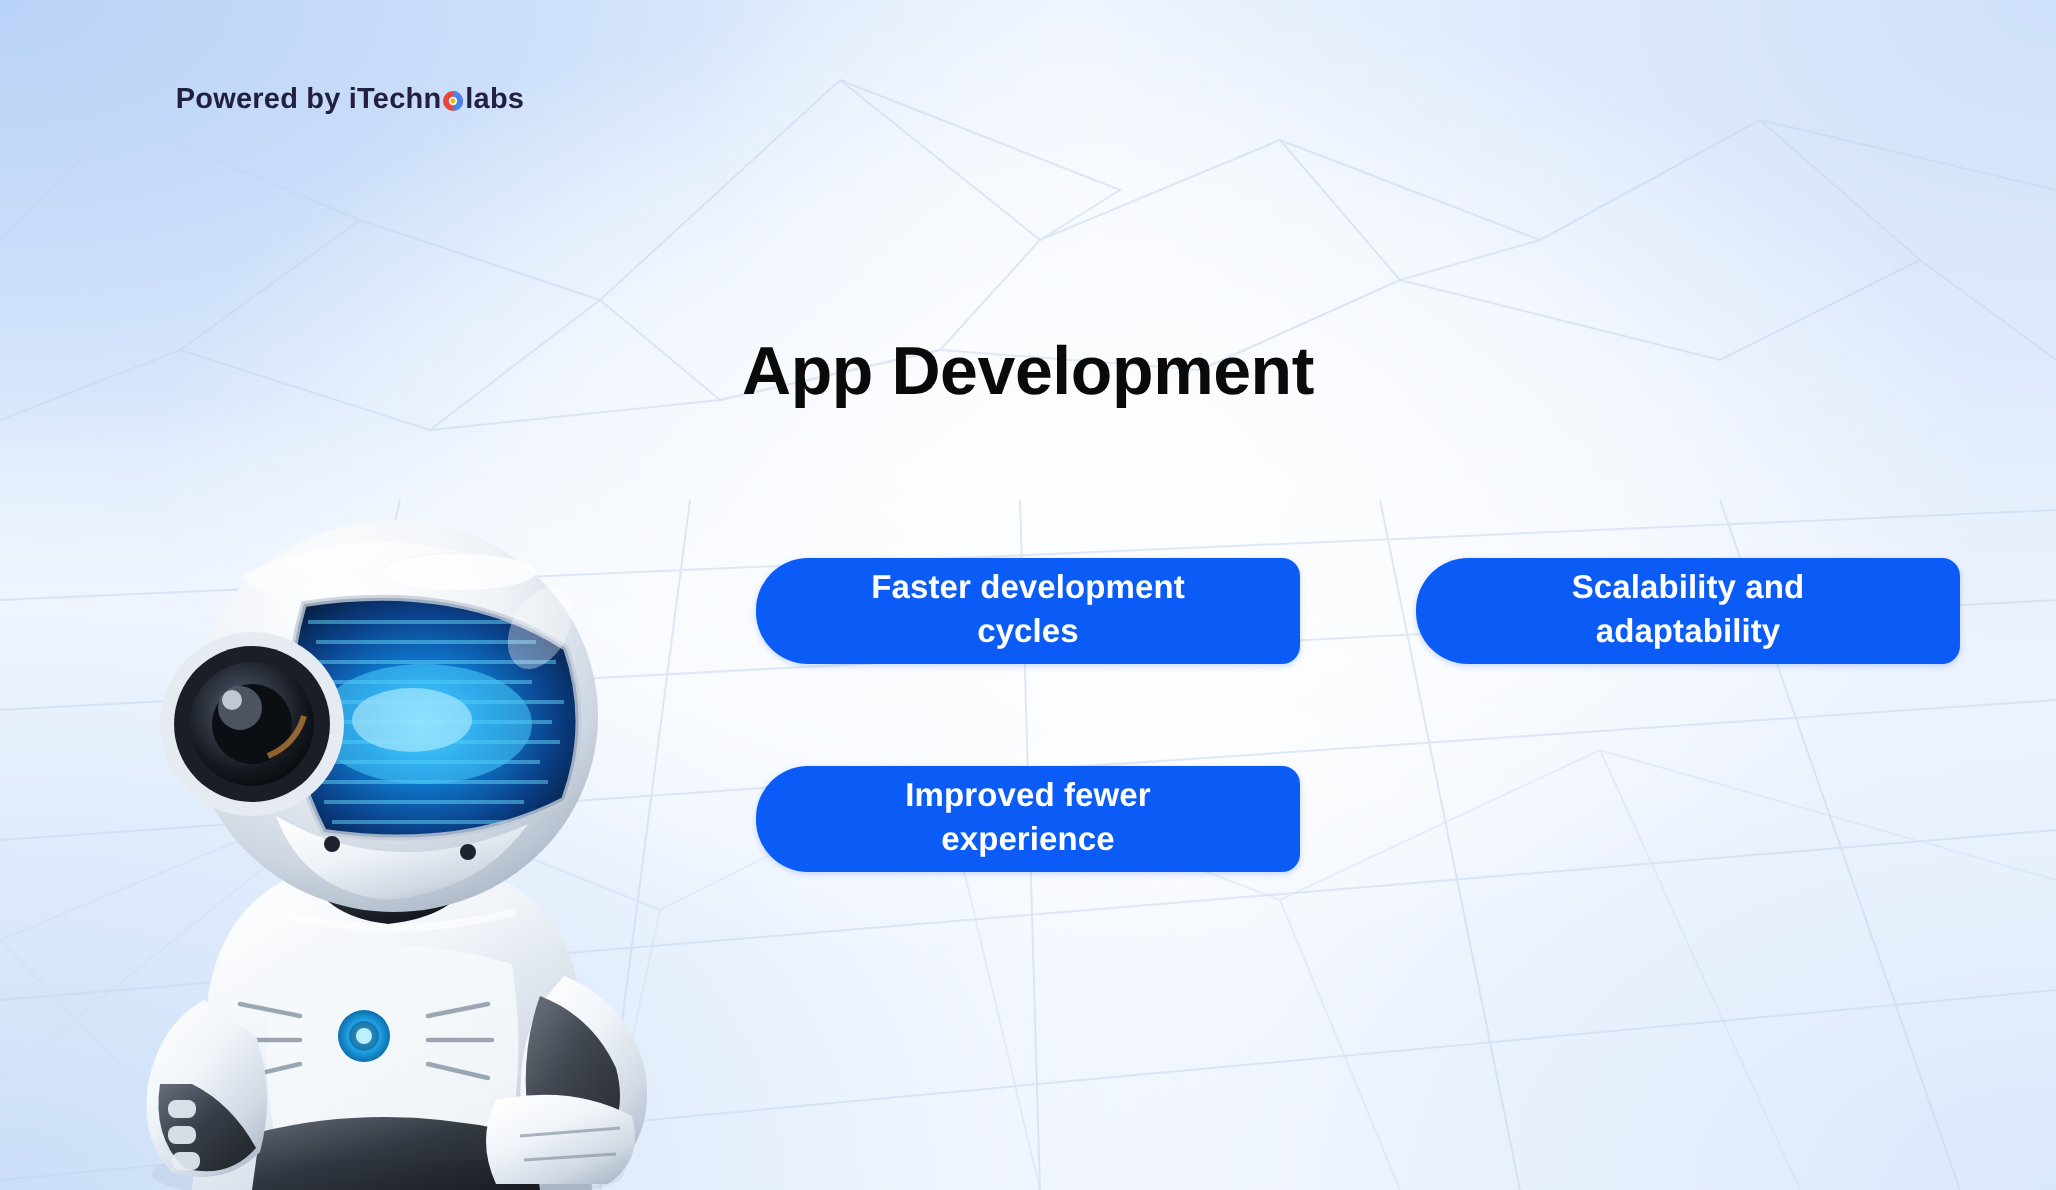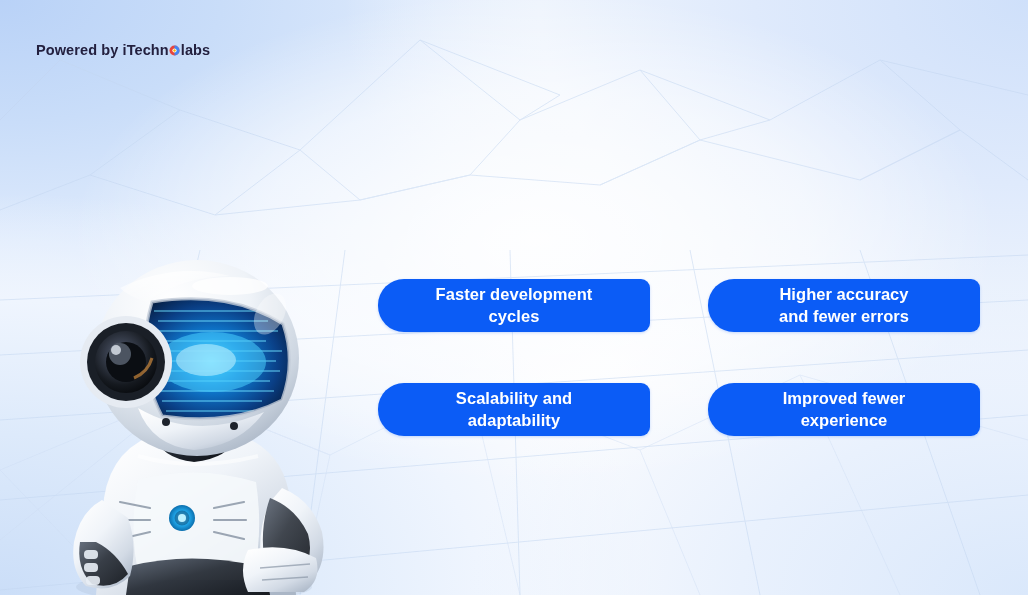--- a/index.html
+++ b/index.html
@@ -68,20 +68,21 @@
   .logo-tagline {
     margin-top:7px;
     text-align:center;
     width:278px;
     font-size:14.5px;
     font-weight:bold;
     color:#23203f;
     letter-spacing:.1px;
     display:flex;
     align-items:center;
+    justify-content:center;
     line-height:1;
   }
   .globe-o {
     display:inline-block;
     width:11px; height:11px;
     margin:0 .5px;
     vertical-align:middle;
   }
   .globe-o svg { display:block; width:11px; height:11px; }
 
@@ -199,20 +200,21 @@
           <circle cx="5.5" cy="5.5" r="2.1" fill="#ffffff"></circle>
           <circle cx="5.5" cy="5.5" r="1.2" fill="#F4B400"></circle>
         </svg>
       </span>
       <span>labs</span>
     </div>
   </div>
 
   <h1 class="title">
     <br>
+    <span>App Development</span>
   </h1>
 
   <div class="robot-wrap">
     <svg viewBox="0 0 310 345">
       <defs>
         <radialGradient id="headShell" cx="38%" cy="22%" r="85%">
           <stop offset="0%" stop-color="#ffffff"></stop>
           <stop offset="45%" stop-color="#eff3f8"></stop>
           <stop offset="78%" stop-color="#cdd6e1"></stop>
           <stop offset="100%" stop-color="#a8b4c4"></stop>
@@ -340,26 +342,20 @@
 
   <div class="grid">
 
     <div class="chip">
       <span>
         <span>Faster development</span><br>
         <span>cycles</span>
       </span>
     </div>
 
-    <div class="chip">
-      <span>
-        <span>Higher accuracy</span><br>
-        <span>and fewer errors</span>
-      </span>
-    </div>
 
 
     <div class="chip">
       <span>
         <span>Scalability and</span><br>
         <span>adaptability</span>
       </span>
     </div>
 
     <div class="chip">

